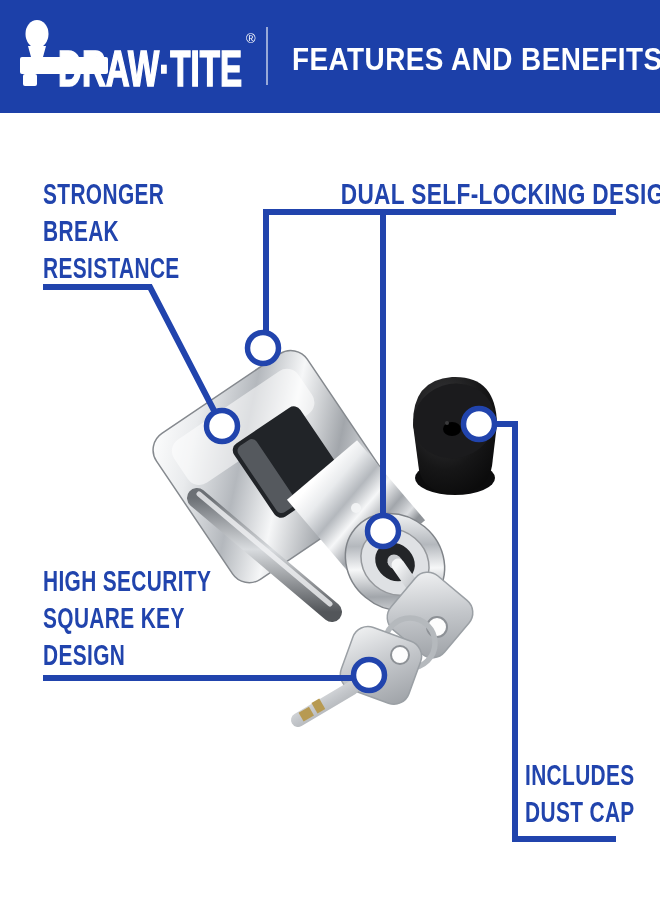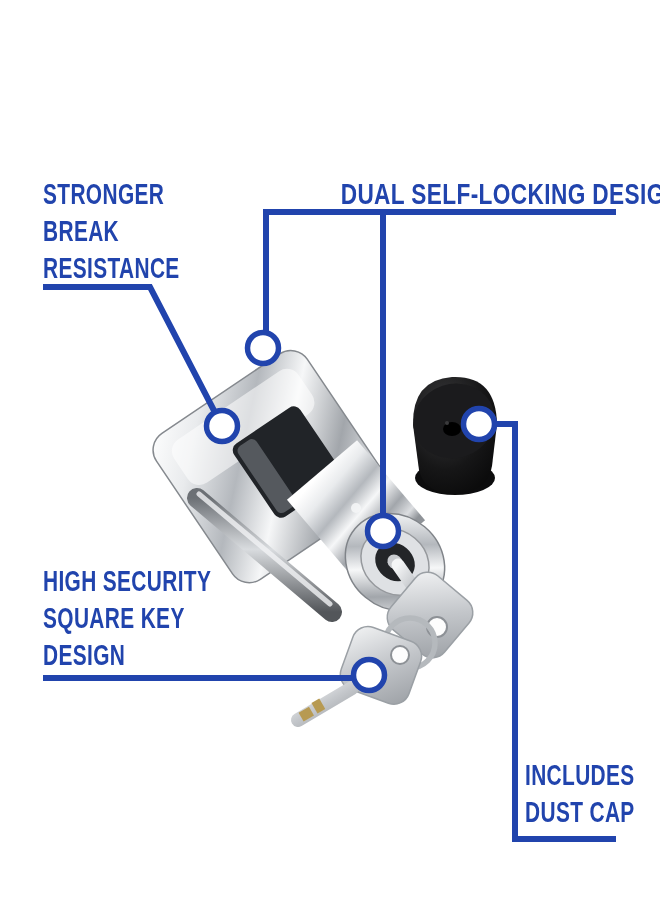--- a/index.html
+++ b/index.html
@@ -41,20 +41,34 @@
   
   .art{position:absolute;left:0;top:0;width:660px;height:900px;}
   .cline{stroke:var(--accent);stroke-width:6;fill:none;}
   .marker{stroke:var(--accent);stroke-width:5.5;fill:#ffffff;}
 </style>
 </head>
 <body>
 
 <div class="canvas">
 
+  <div class="header">
+    <svg class="logo" viewBox="0 0 244 80">
+      <g fill="#ffffff">
+        <ellipse cx="17" cy="17" rx="11.5" ry="14"></ellipse>
+        <path d="M8 29 L26 29 L23 40 L11 40 Z"></path>
+        <rect x="0" y="40" width="88" height="17" rx="2"></rect>
+        <rect x="3" y="57" width="14" height="12" rx="2"></rect>
+      </g>
+      <text x="38" y="69" font-size="50" font-weight="bold" fill="#ffffff" stroke="#ffffff" stroke-width="1.6" textLength="184" lengthAdjust="spacingAndGlyphs">DRAW·TITE</text>
+      <text x="226" y="26" font-size="13" fill="#ffffff">®</text>
+    </svg>
+    <div class="divider"></div>
+    <div class="header-title">FEATURES AND BENEFITS</div>
+  </div>
 
   <svg class="art" viewBox="0 0 660 900">
     <defs>
       <linearGradient id="chrome" x1="0" y1="0" x2="1" y2="1">
         <stop offset="0" stop-color="#ffffff"></stop>
         <stop offset="0.18" stop-color="#e9ebed"></stop>
         <stop offset="0.38" stop-color="#b4b8bd"></stop>
         <stop offset="0.55" stop-color="#f6f7f8"></stop>
         <stop offset="0.75" stop-color="#a2a6ab"></stop>
         <stop offset="0.9" stop-color="#dcdee1"></stop>

